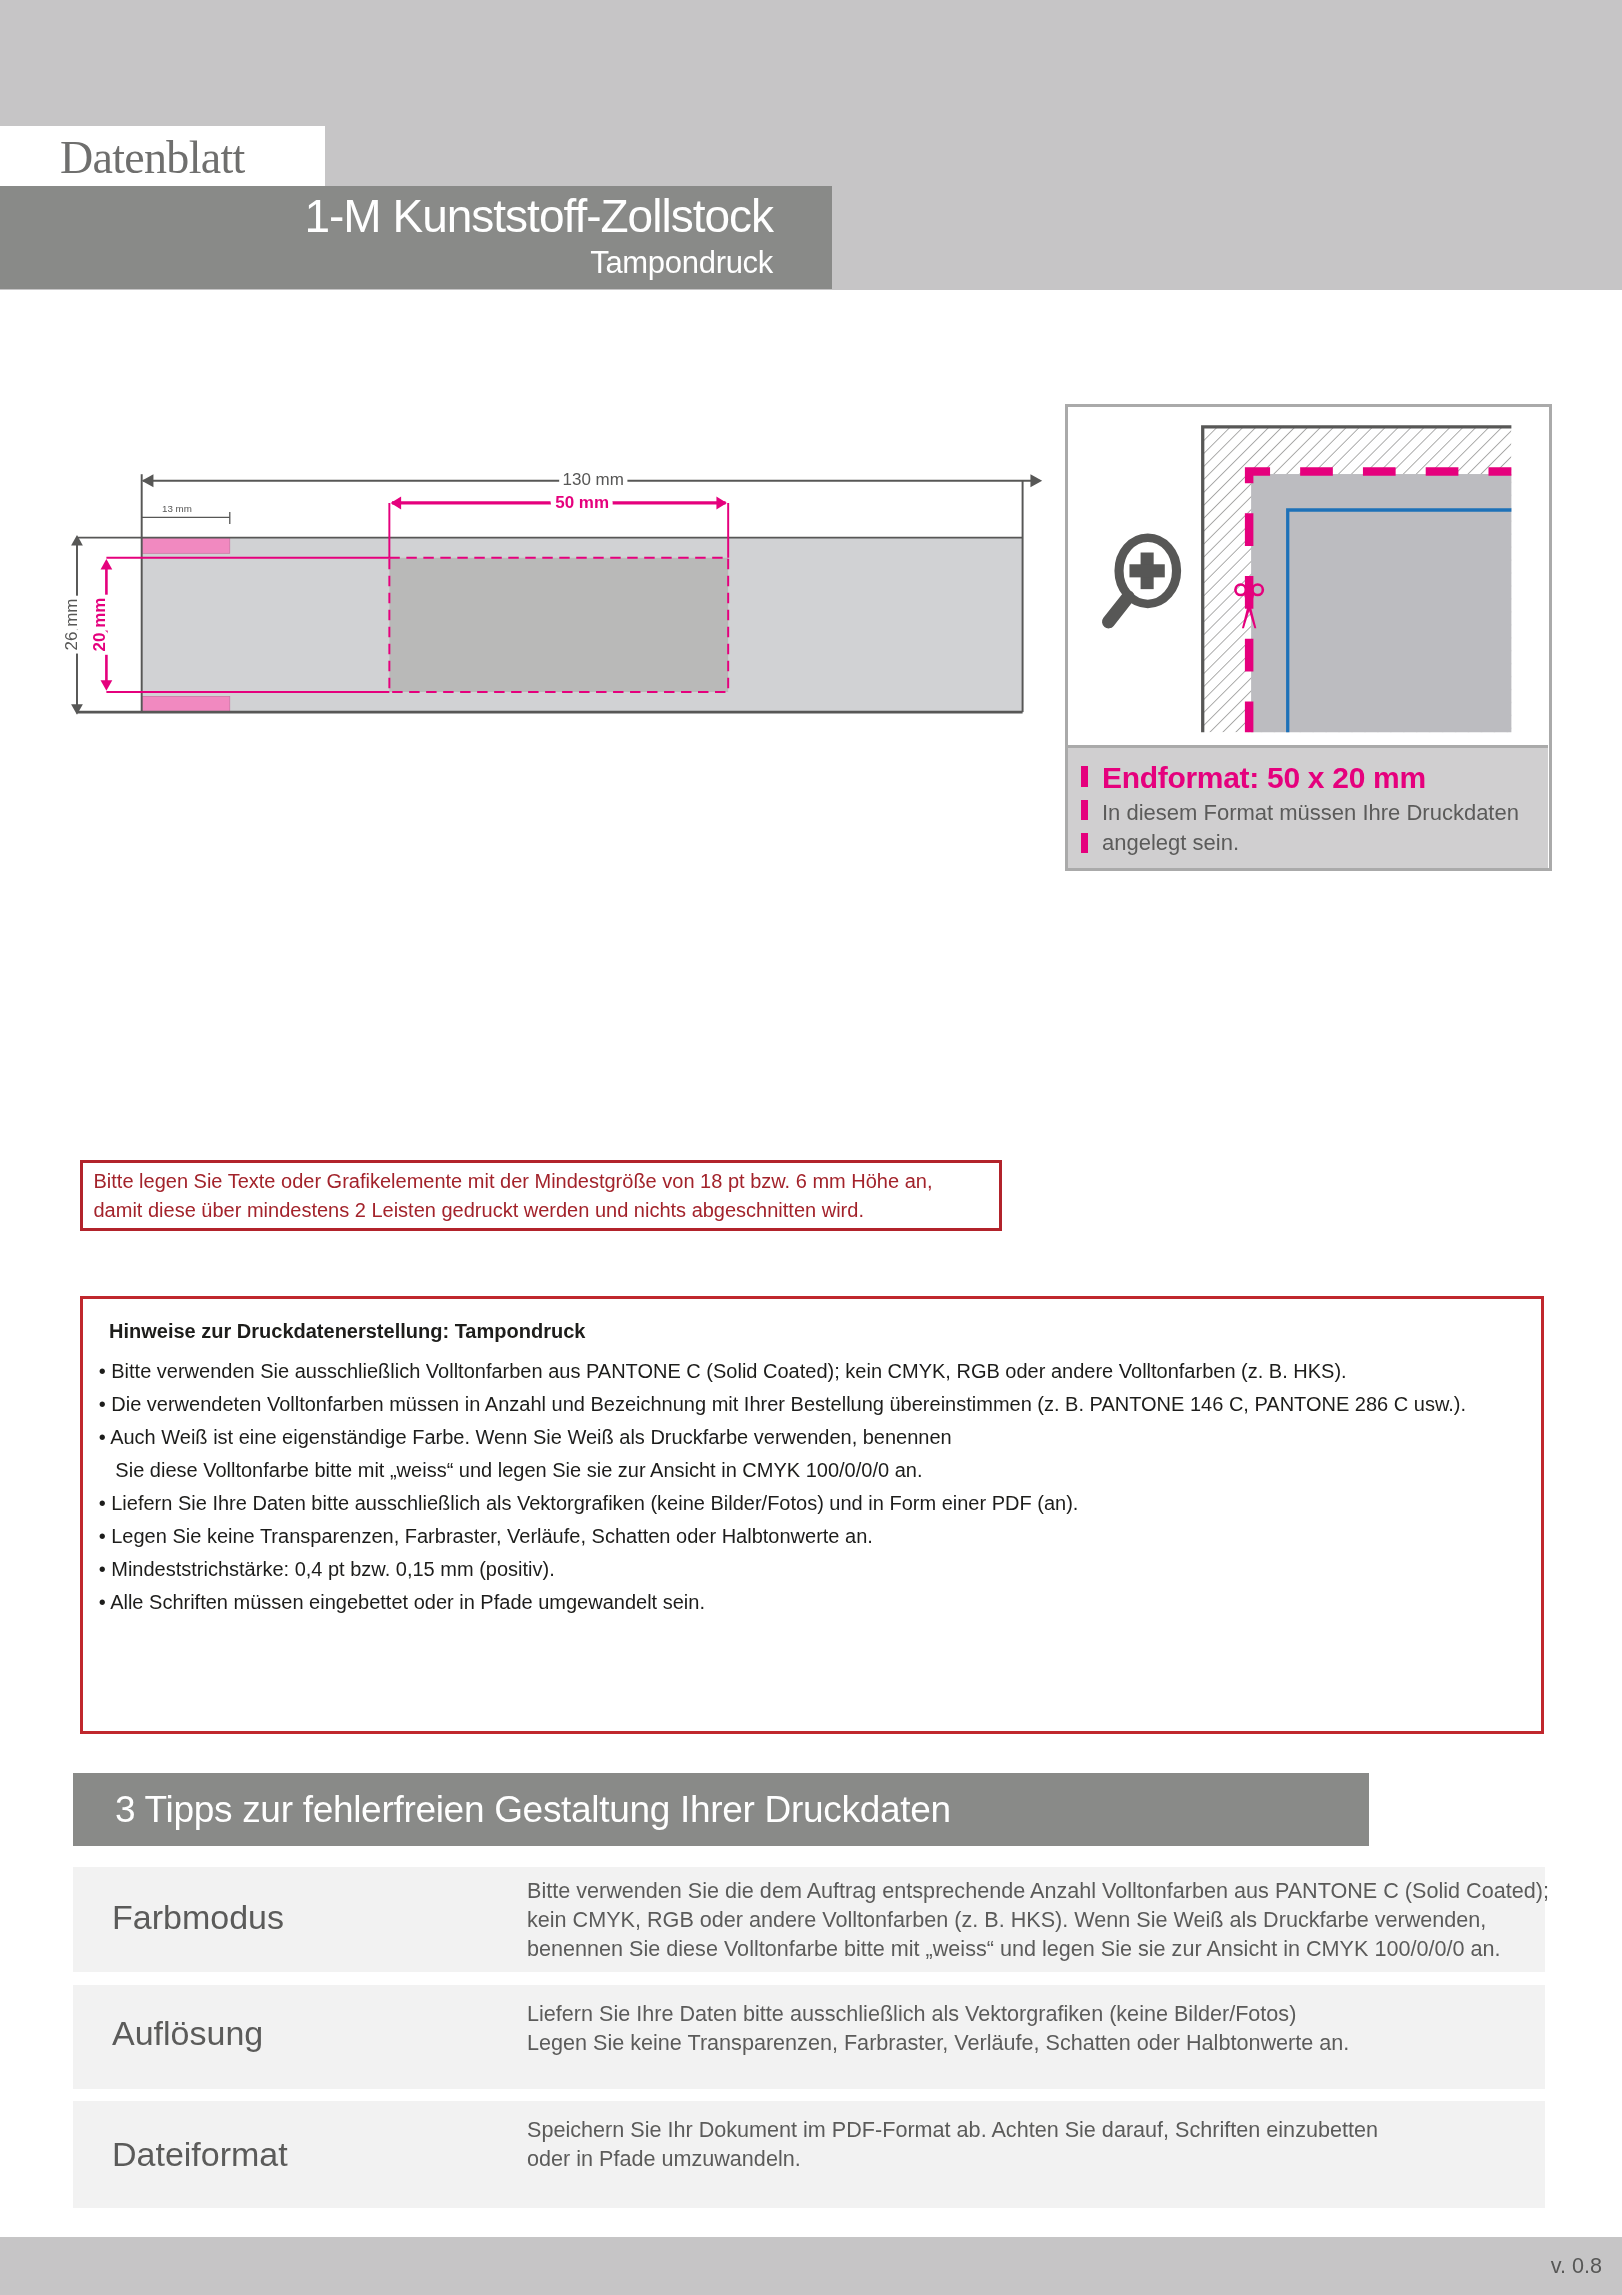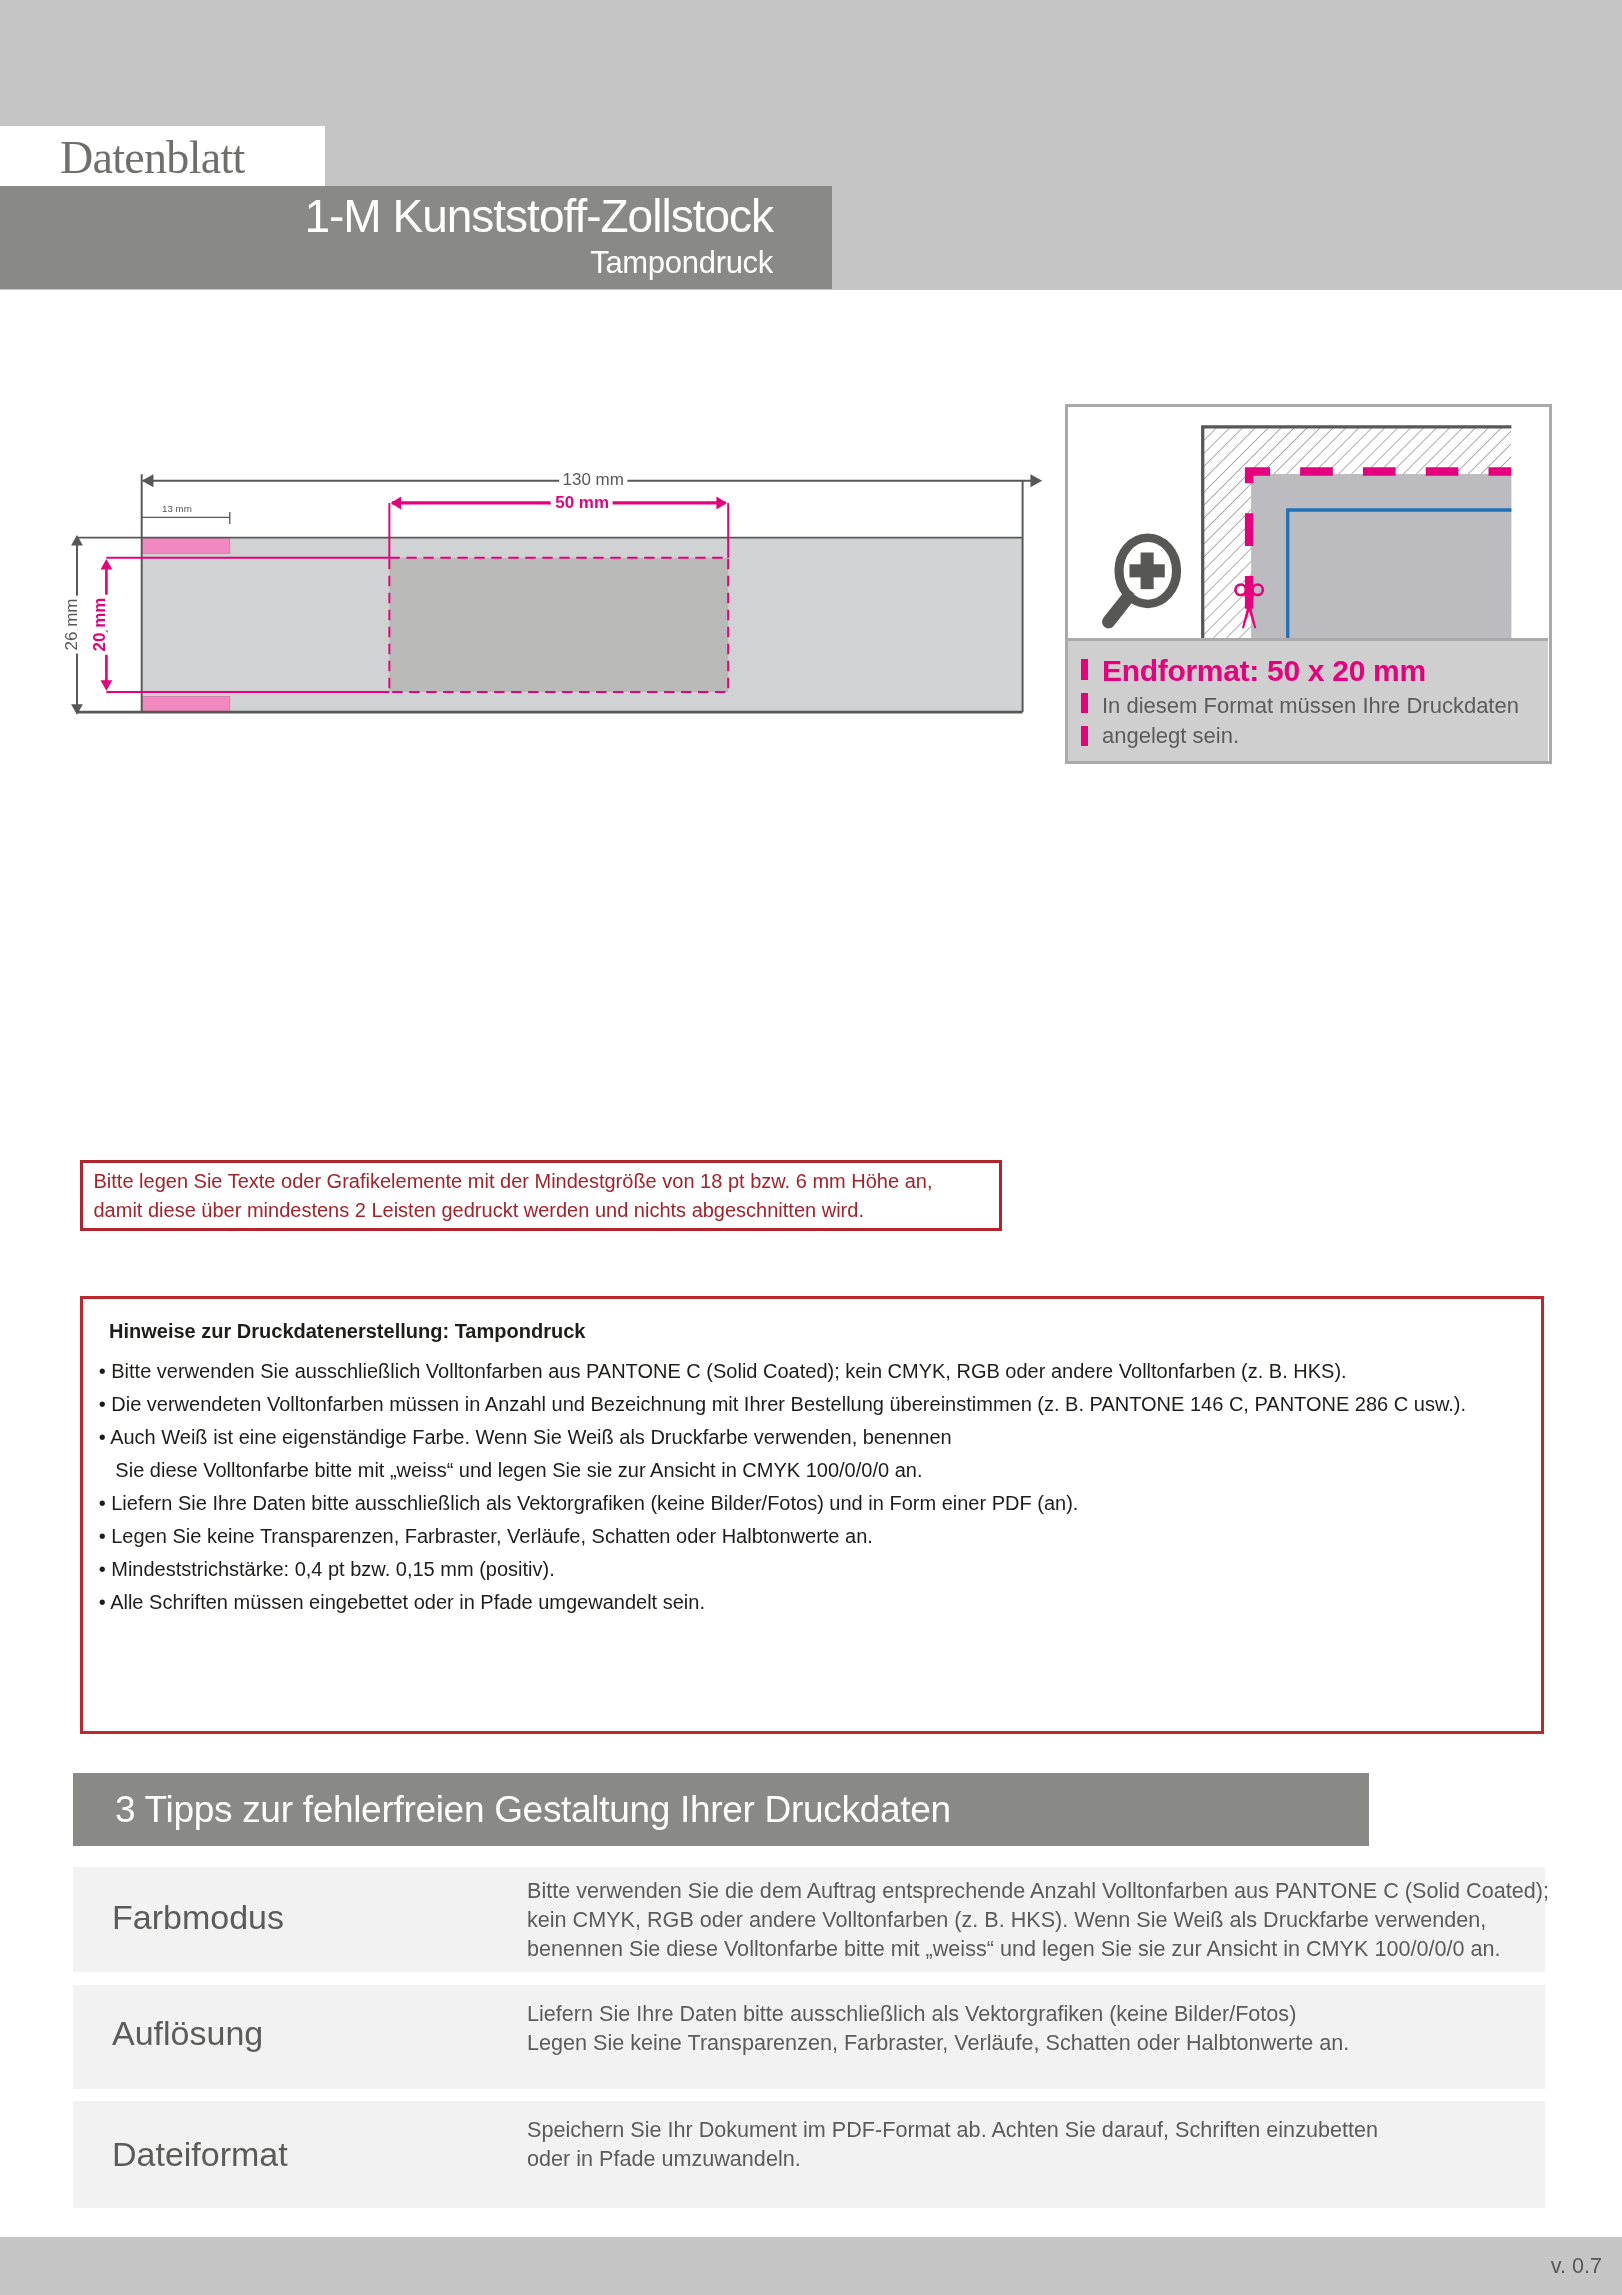--- a/index.html
+++ b/index.html
@@ -17,21 +17,21 @@
   #hdr-white span { position: absolute; left: 60px; top: 5.2px; font-size: 46px; color: #6f6f6e; letter-spacing: -0.7px; }
   #hdr-dark { left: 0; top: 186px; width: 832px; height: 103px; background: #898a88; }
   #hdr-title { position: absolute; right: 59px; top: 2.6px; font-size: 46px; color: #ffffff; letter-spacing: -1px; white-space: nowrap; }
   #hdr-sub { position: absolute; right: 59px; top: 59px; font-size: 31px; color: #ffffff; letter-spacing: -0.3px; white-space: nowrap; }
 
   
   #diagram { left: 52px; top: 452px; width: 1008px; height: 281px; }
   #diagram text { font-family: "Liberation Sans", sans-serif; }
 
   
-  #zoom-panel { left: 1065px; top: 404px; width: 487px; height: 360px; border: 3.3px solid #aaaaaa; box-sizing: border-box; background: #ffffff; }
+  #zoom-panel { left: 1065px; top: 404px; width: 487px; height: 467px; border: 3.3px solid #aaaaaa; box-sizing: border-box; background: #ffffff; }
   #zoom-svg { position: absolute; left: 0; top: 0; }
   #zoom-caption { position: absolute; left: 0; bottom: 0; width: 480px; height: 120px; background: #d0cfd0; border-top: 3.3px solid #aaaaaa; }
   .cap-bar { position: absolute; left: 13px; width: 6.5px; background: #e5007d; }
   #cap-title { position: absolute; left: 34px; top: 13px; font-size: 30px; font-weight: bold; color: #e5007d; white-space: nowrap; letter-spacing: -0.3px; }
   #cap-text { position: absolute; left: 34px; top: 50px; width: 445px; font-size: 22px; line-height: 30px; color: #5b5b5a; }
 
   
   #notice { left: 80px; top: 1160px; width: 922px; height: 71px; border: 3.9px solid #b2232b; box-sizing: border-box; }
   #notice p { margin: 0; position: absolute; left: 10.5px; top: 3.9px; font-size: 20px; line-height: 29px; color: #a3232b; white-space: nowrap; }
 
@@ -181,15 +181,15 @@
   <div class="tip-text" style="top:14.4px;">Liefern Sie Ihre Daten bitte ausschließlich als Vektorgrafiken (keine Bilder/Fotos)
 Legen Sie keine Transparenzen, Farbraster, Verläufe, Schatten oder Halbtonwerte an.</div>
 </div>
 <div class="tip-row" style="top:2101px;height:107px;">
   <div class="tip-label" style="top:34px;">Dateiformat</div>
   <div class="tip-text" style="top:14.4px;">Speichern Sie Ihr Dokument im PDF-Format ab. Achten Sie darauf, Schriften einzubetten
 oder in Pfade umzuwandeln.</div>
 </div>
 
 <div id="footer" class="abs">
-  <span>v. 0.7</span>
+  <span>v. 0.8</span>
 </div>
 
 
 </body></html>

